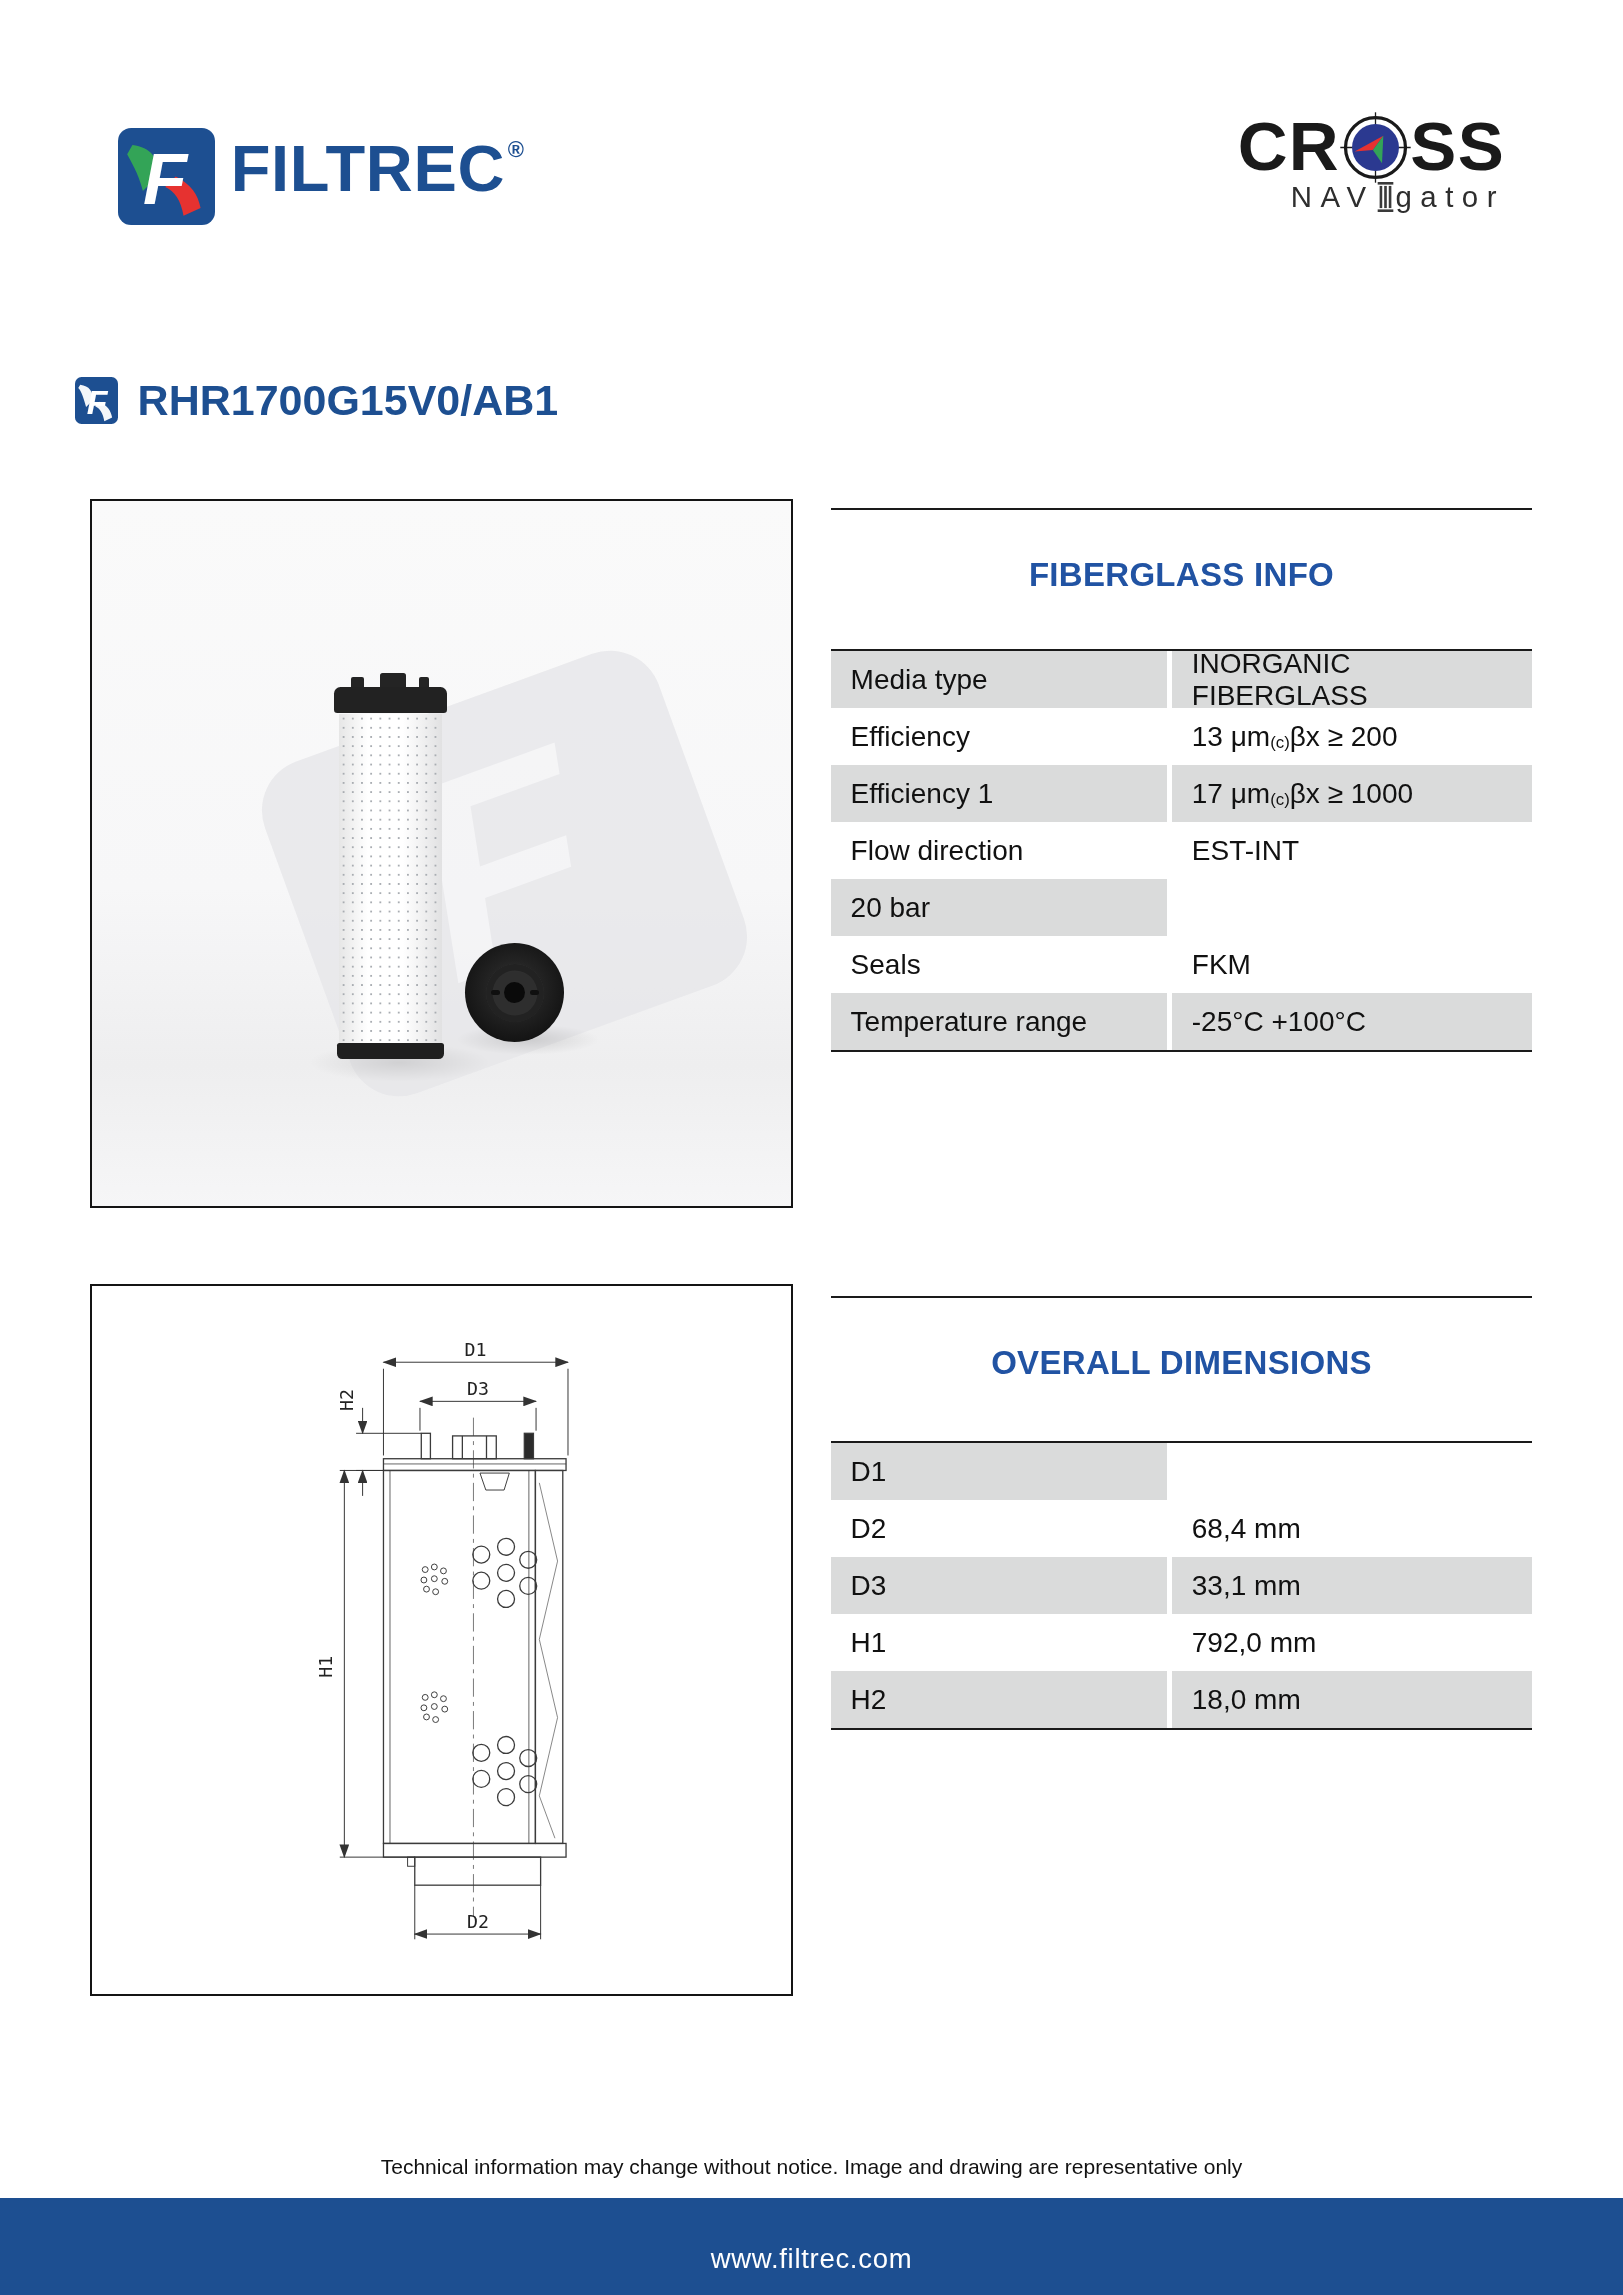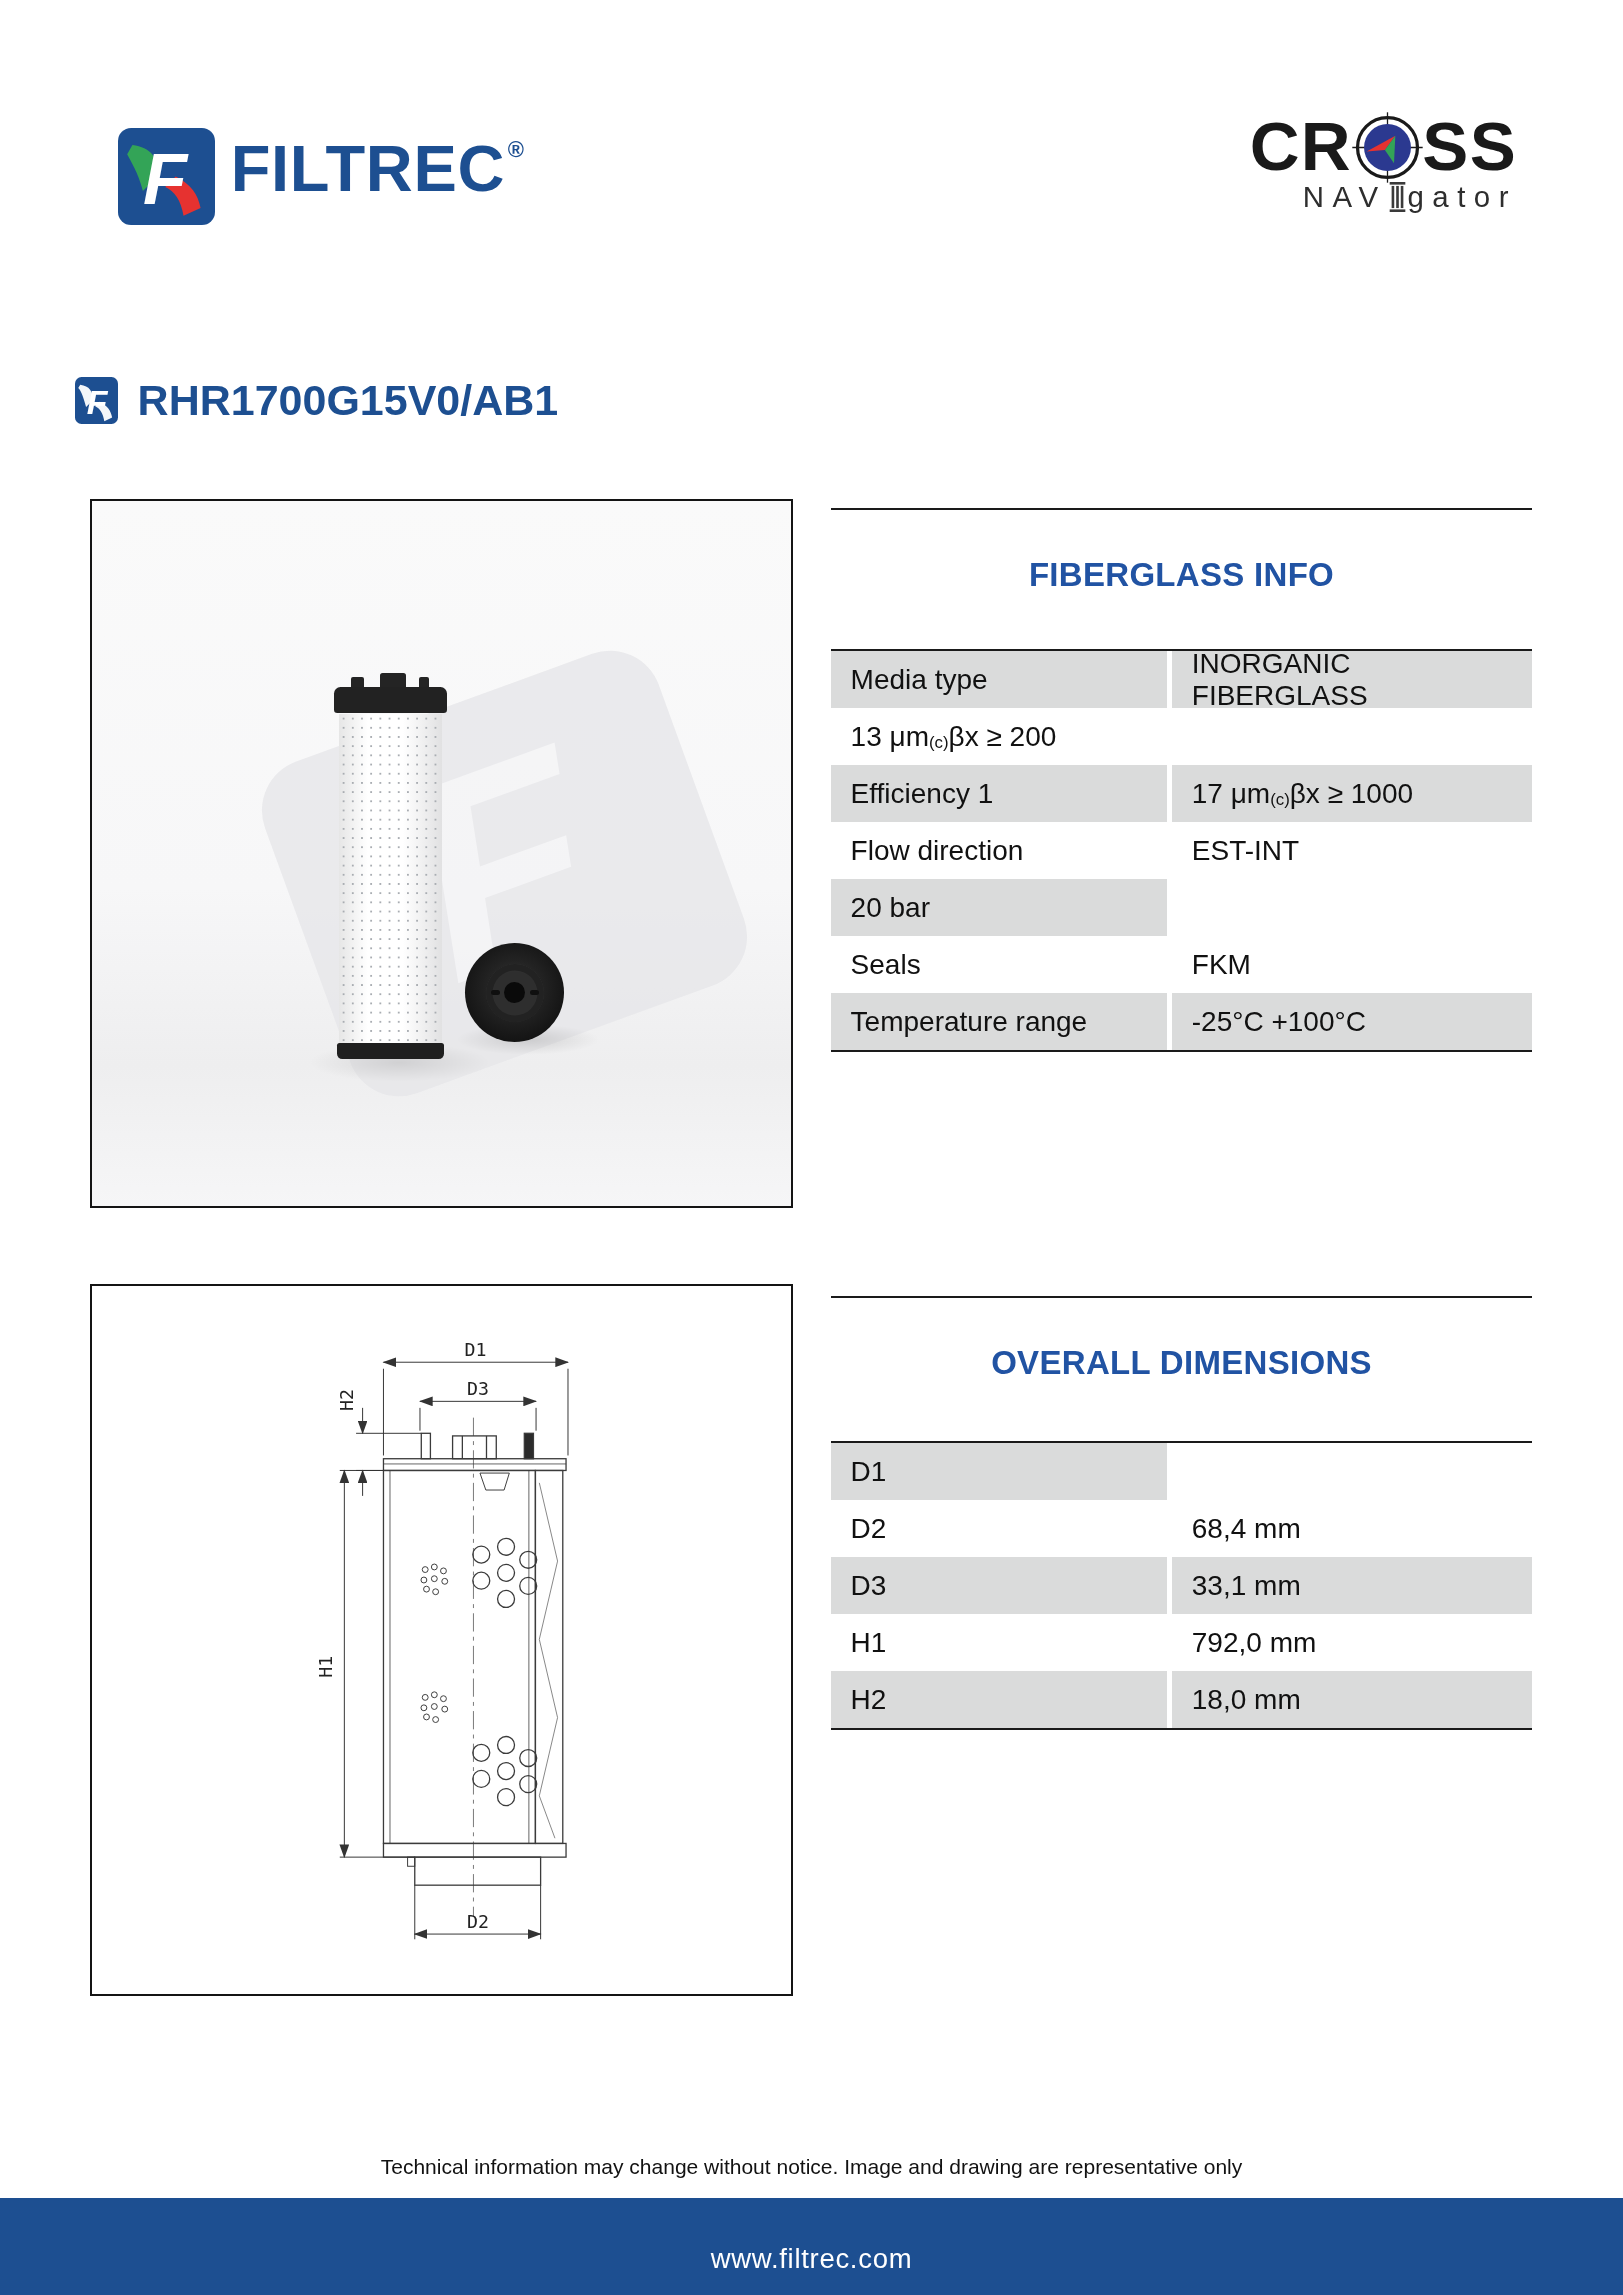--- a/index.html
+++ b/index.html
@@ -11,21 +11,21 @@
 
   
   .filtrec-logo { position:absolute; left:118px; top:120px; display:flex; align-items:center; }
   .filtrec-logo svg { display:block; }
   .filtrec-wordmark {
     font-size:65px; font-weight:800; color:#1d4f91; letter-spacing:0.7px;
     margin-left:15.7px; line-height:97px; position:relative;
   }
   .reg-mark { font-size:22px; font-weight:700; color:#1d4f91; position:relative; top:-34px; left:2.6px; }
 
-  .cross-logo { position:absolute; right:106px; top:110px; text-align:right; }
+  .cross-logo { position:absolute; right:118px; top:110px; text-align:right; }
   .cross-top { display:flex; align-items:center; justify-content:flex-end; font-size:69px; font-weight:900; color:#1a1a1a; letter-spacing:1.3px; line-height:72px; }
   .compass { width:73px; height:73px; margin:0 -1.3px; position:relative; top:1.3px; }
   .cross-bottom { display:flex; align-items:center; justify-content:flex-end; margin-top:-2.6px; font-size:29.4px; font-weight:500; color:#2e2e2e; letter-spacing:8.5px; }
   .pillar { width:17px; height:30px; margin:0 1.3px 0 2.6px; }
 
   
   .title-row { position:absolute; left:75px; top:376px; display:flex; align-items:center; }
   .title-icon { width:43px; height:47px; }
   .product-code { font-size:43px; font-weight:700; color:#1d4f91; margin-left:19.6px; letter-spacing:0px; }
 
@@ -172,20 +172,21 @@
   </div>
 
   <div class="section section-tech">
     <div class="section-heading">FIBERGLASS INFO</div>
     <div class="data-table">
       <div class="t-row shaded">
         <div class="t-cell">Media type</div>
         <div class="t-cell">INORGANIC FIBERGLASS</div>
       </div>
       <div class="t-row">
+        <div class="t-cell">Efficiency</div>
         <div class="t-cell">
             <span>13 μm</span>
             <span class="val-sub">(c)</span>
             <span> βx ≥ 200</span>
           </div>
       </div>
       <div class="t-row shaded">
         <div class="t-cell">Efficiency 1</div>
         <div class="t-cell">
             <span>17 μm</span>

